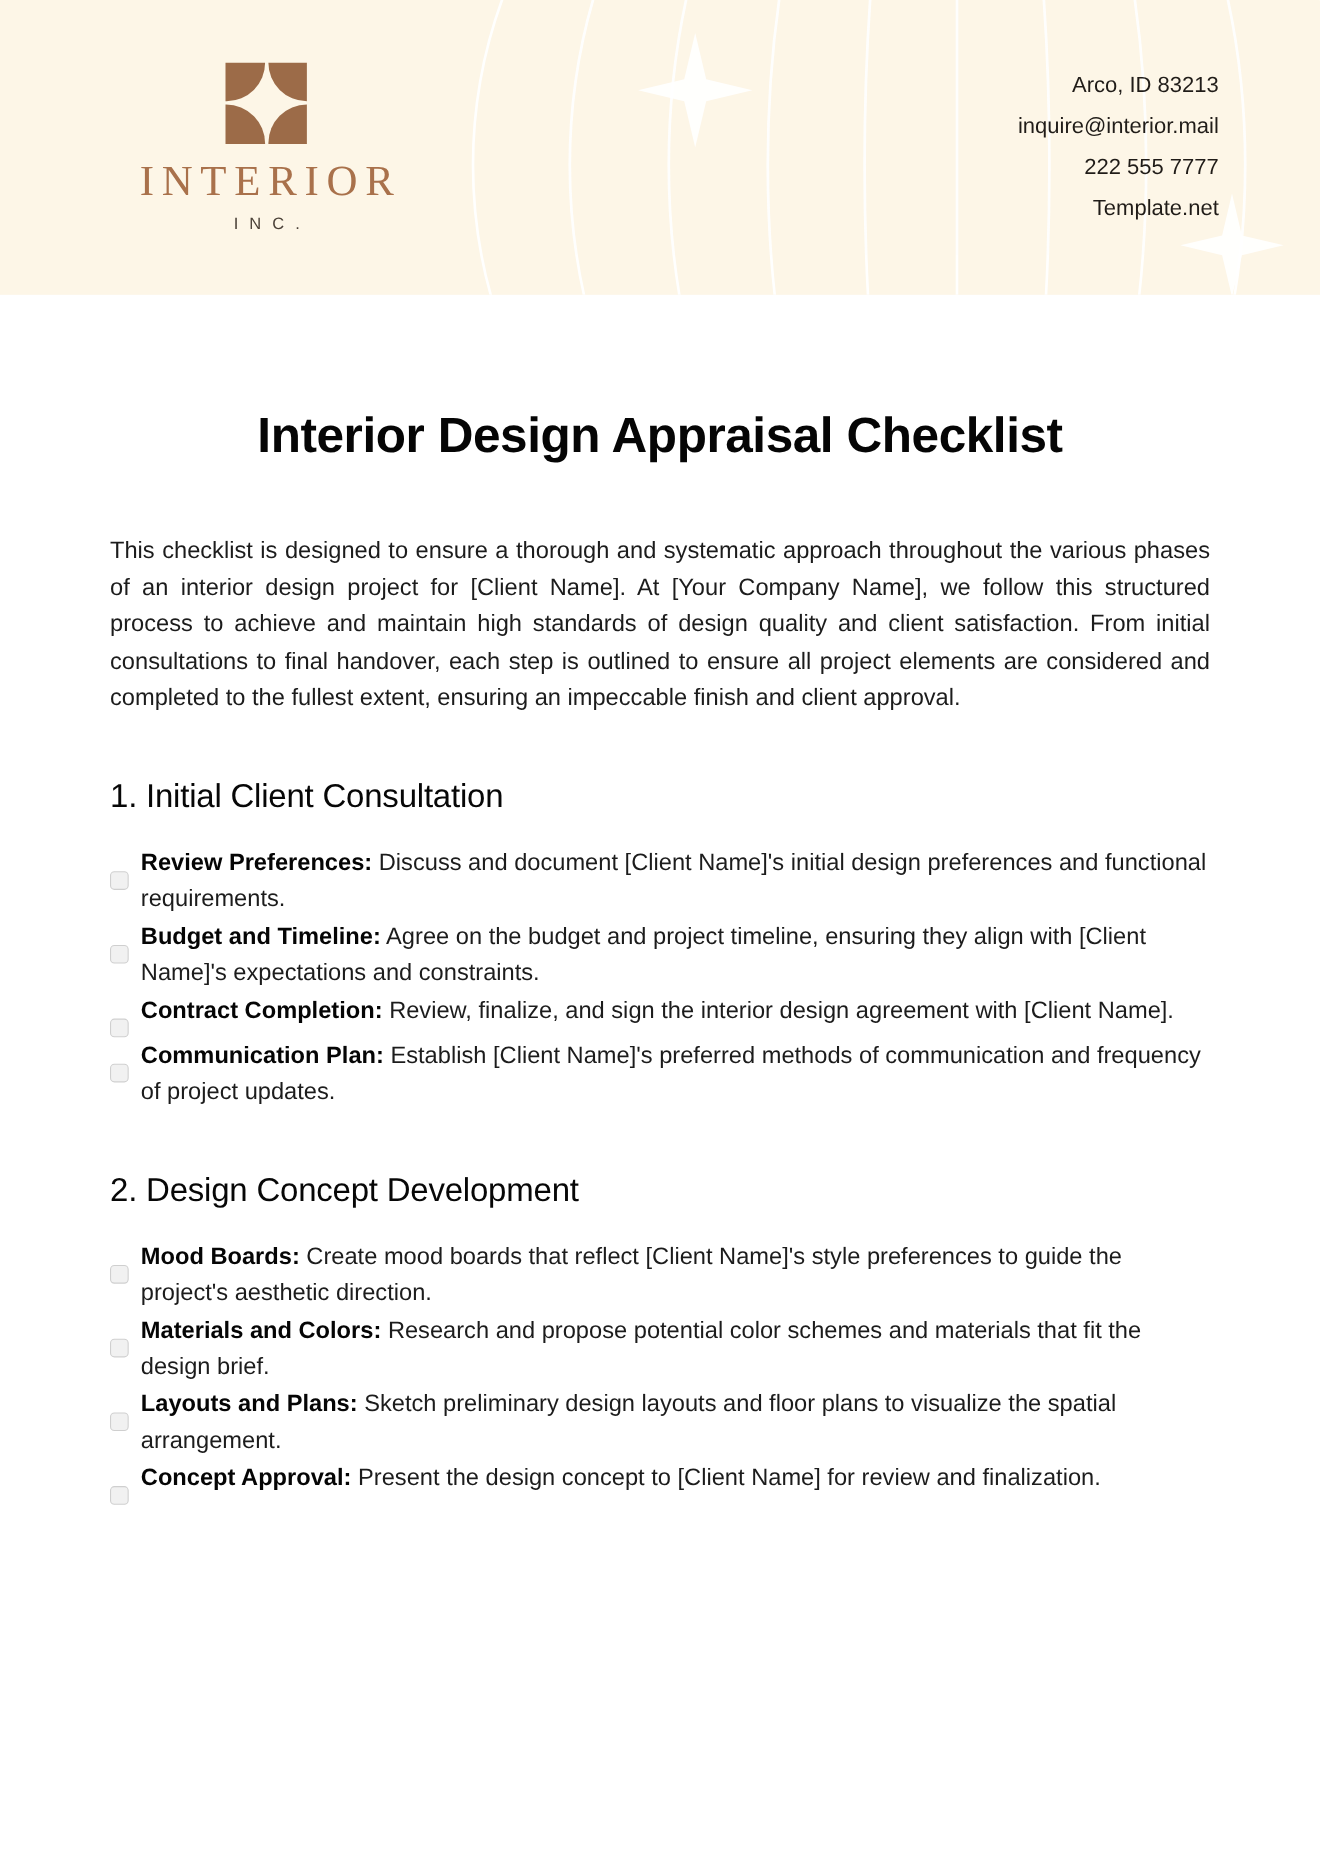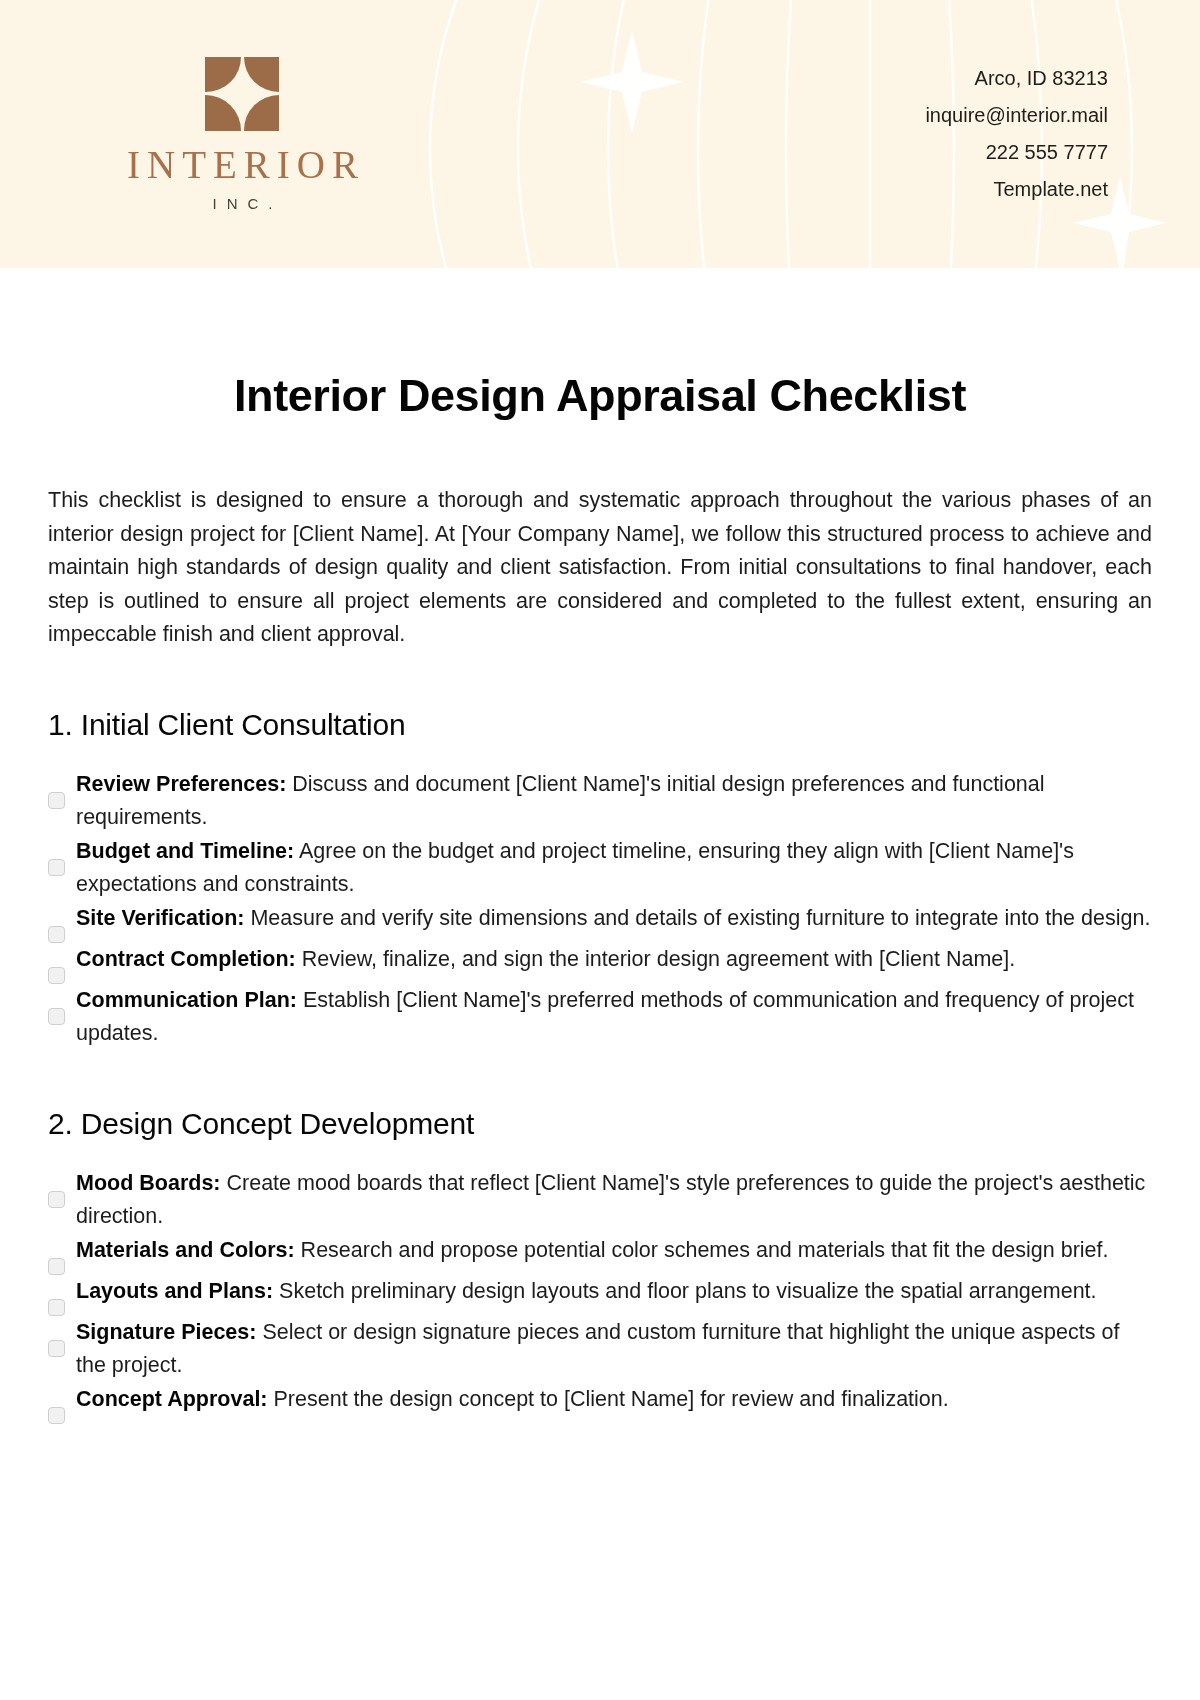--- a/index.html
+++ b/index.html
@@ -92,21 +92,21 @@
     text-align: right;
     font-size: 20px;
     line-height: 37px;
     color: #201c18;
     font-family: "Liberation Sans", sans-serif;
   }
 
   
   .doc {
     width: 1200px;
-    padding: 0 48px;
+    padding: 0 100px;
   }
 
   .doc-title {
     text-align: center;
     font-size: 45px;
     font-weight: bold;
     color: #050505;
     letter-spacing: -0.4px;
     margin-top: 102px;
   }
@@ -224,24 +224,20 @@
           <li class="check-item">
             <span class="checkbox"></span>
             <span class="check-text"><b>Review Preferences:</b><span> Discuss and document [Client Name]'s initial design preferences and functional requirements.</span></span>
           </li>
           <li class="check-item">
             <span class="checkbox"></span>
             <span class="check-text"><b>Budget and Timeline:</b><span> Agree on the budget and project timeline, ensuring they align with [Client Name]'s expectations and constraints.</span></span>
           </li>
           <li class="check-item">
             <span class="checkbox"></span>
-            <span class="check-text"><b>Site Verification:</b><span> Measure and verify site dimensions and details of existing furniture to integrate into the design.</span></span>
-          </li>
-          <li class="check-item">
-            <span class="checkbox"></span>
             <span class="check-text"><b>Contract Completion:</b><span> Review, finalize, and sign the interior design agreement with [Client Name].</span></span>
           </li>
           <li class="check-item">
             <span class="checkbox"></span>
             <span class="check-text"><b>Communication Plan:</b><span> Establish [Client Name]'s preferred methods of communication and frequency of project updates.</span></span>
           </li>
         </ul>
       </div>
       <div class="section">
         <h2 class="section-title">2. Design Concept Development</h2>
@@ -253,23 +249,19 @@
           <li class="check-item">
             <span class="checkbox"></span>
             <span class="check-text"><b>Materials and Colors:</b><span> Research and propose potential color schemes and materials that fit the design brief.</span></span>
           </li>
           <li class="check-item">
             <span class="checkbox"></span>
             <span class="check-text"><b>Layouts and Plans:</b><span> Sketch preliminary design layouts and floor plans to visualize the spatial arrangement.</span></span>
           </li>
           <li class="check-item">
             <span class="checkbox"></span>
-            <span class="check-text"><b>Signature Pieces:</b><span> Select or design signature pieces and custom furniture that highlight the unique aspects of the project.</span></span>
-          </li>
-          <li class="check-item">
-            <span class="checkbox"></span>
             <span class="check-text"><b>Concept Approval:</b><span> Present the design concept to [Client Name] for review and finalization.</span></span>
           </li>
         </ul>
       </div>
     </div>
 
 </div>
 
 </body></html>

